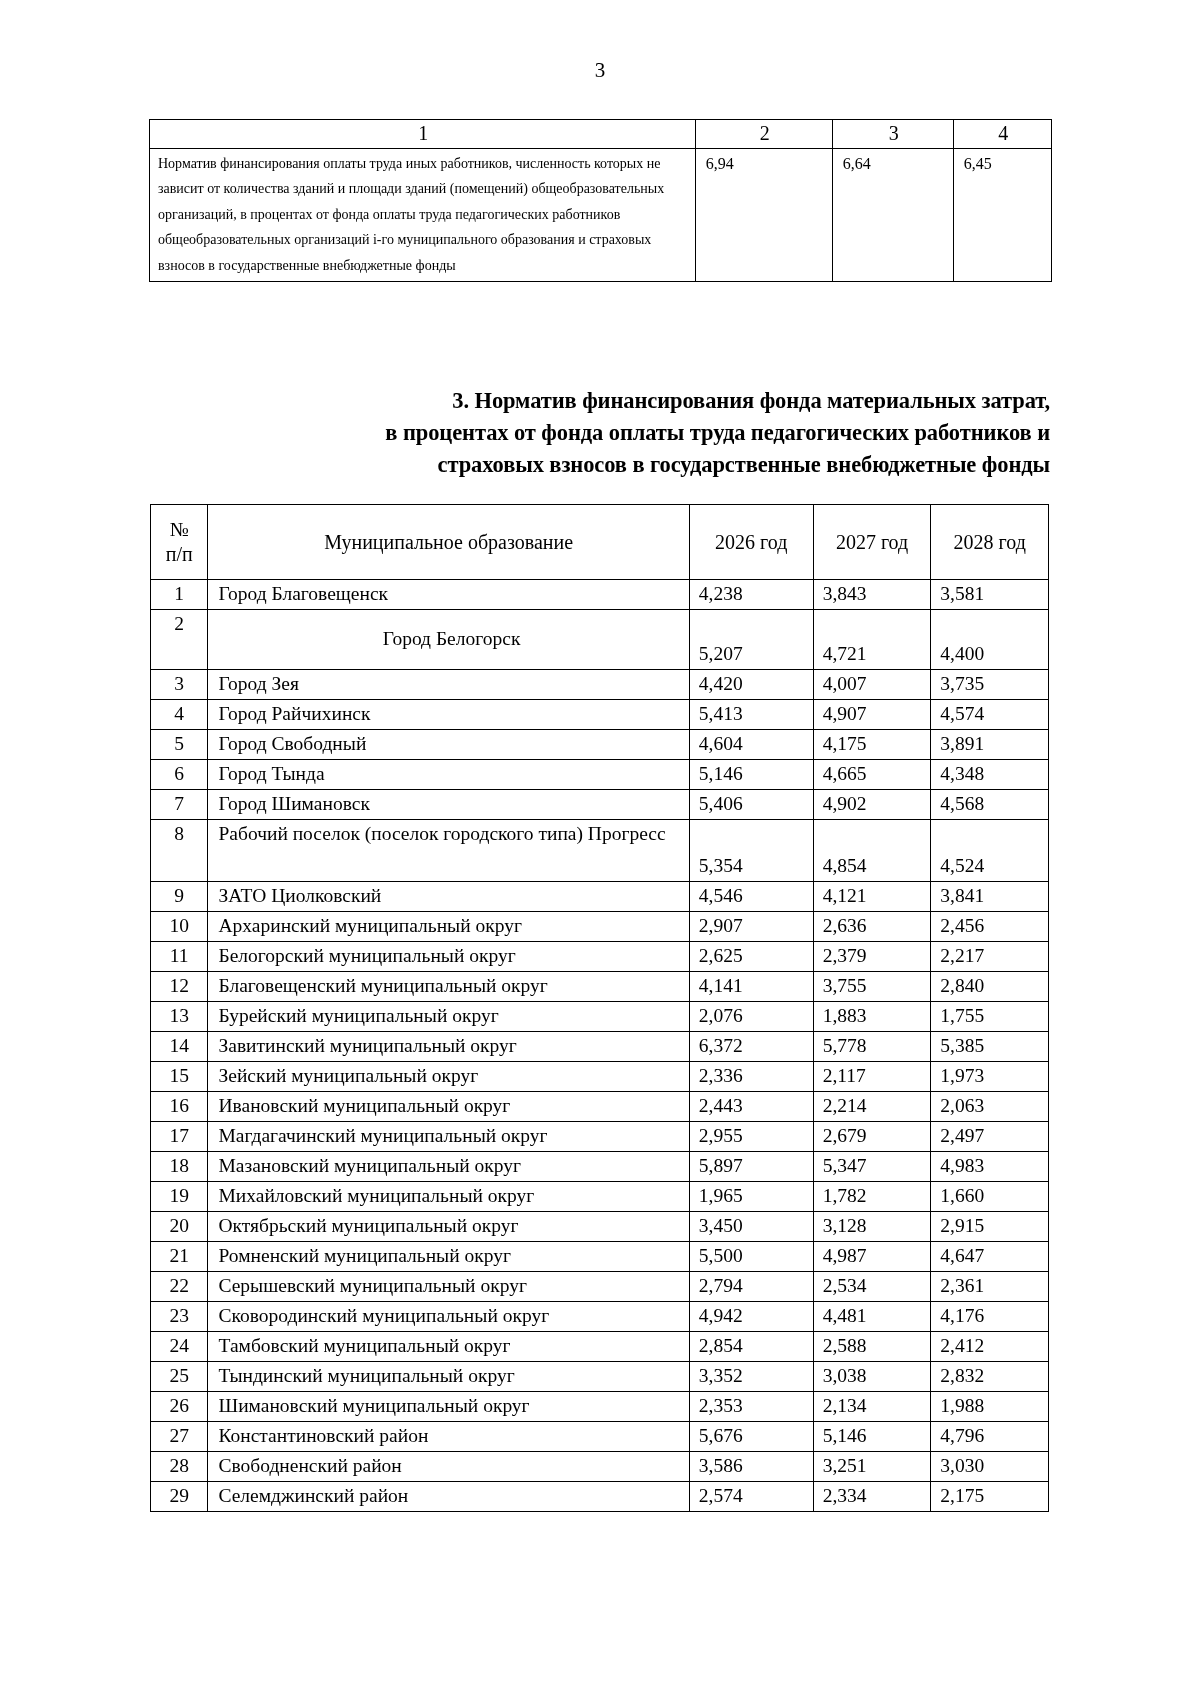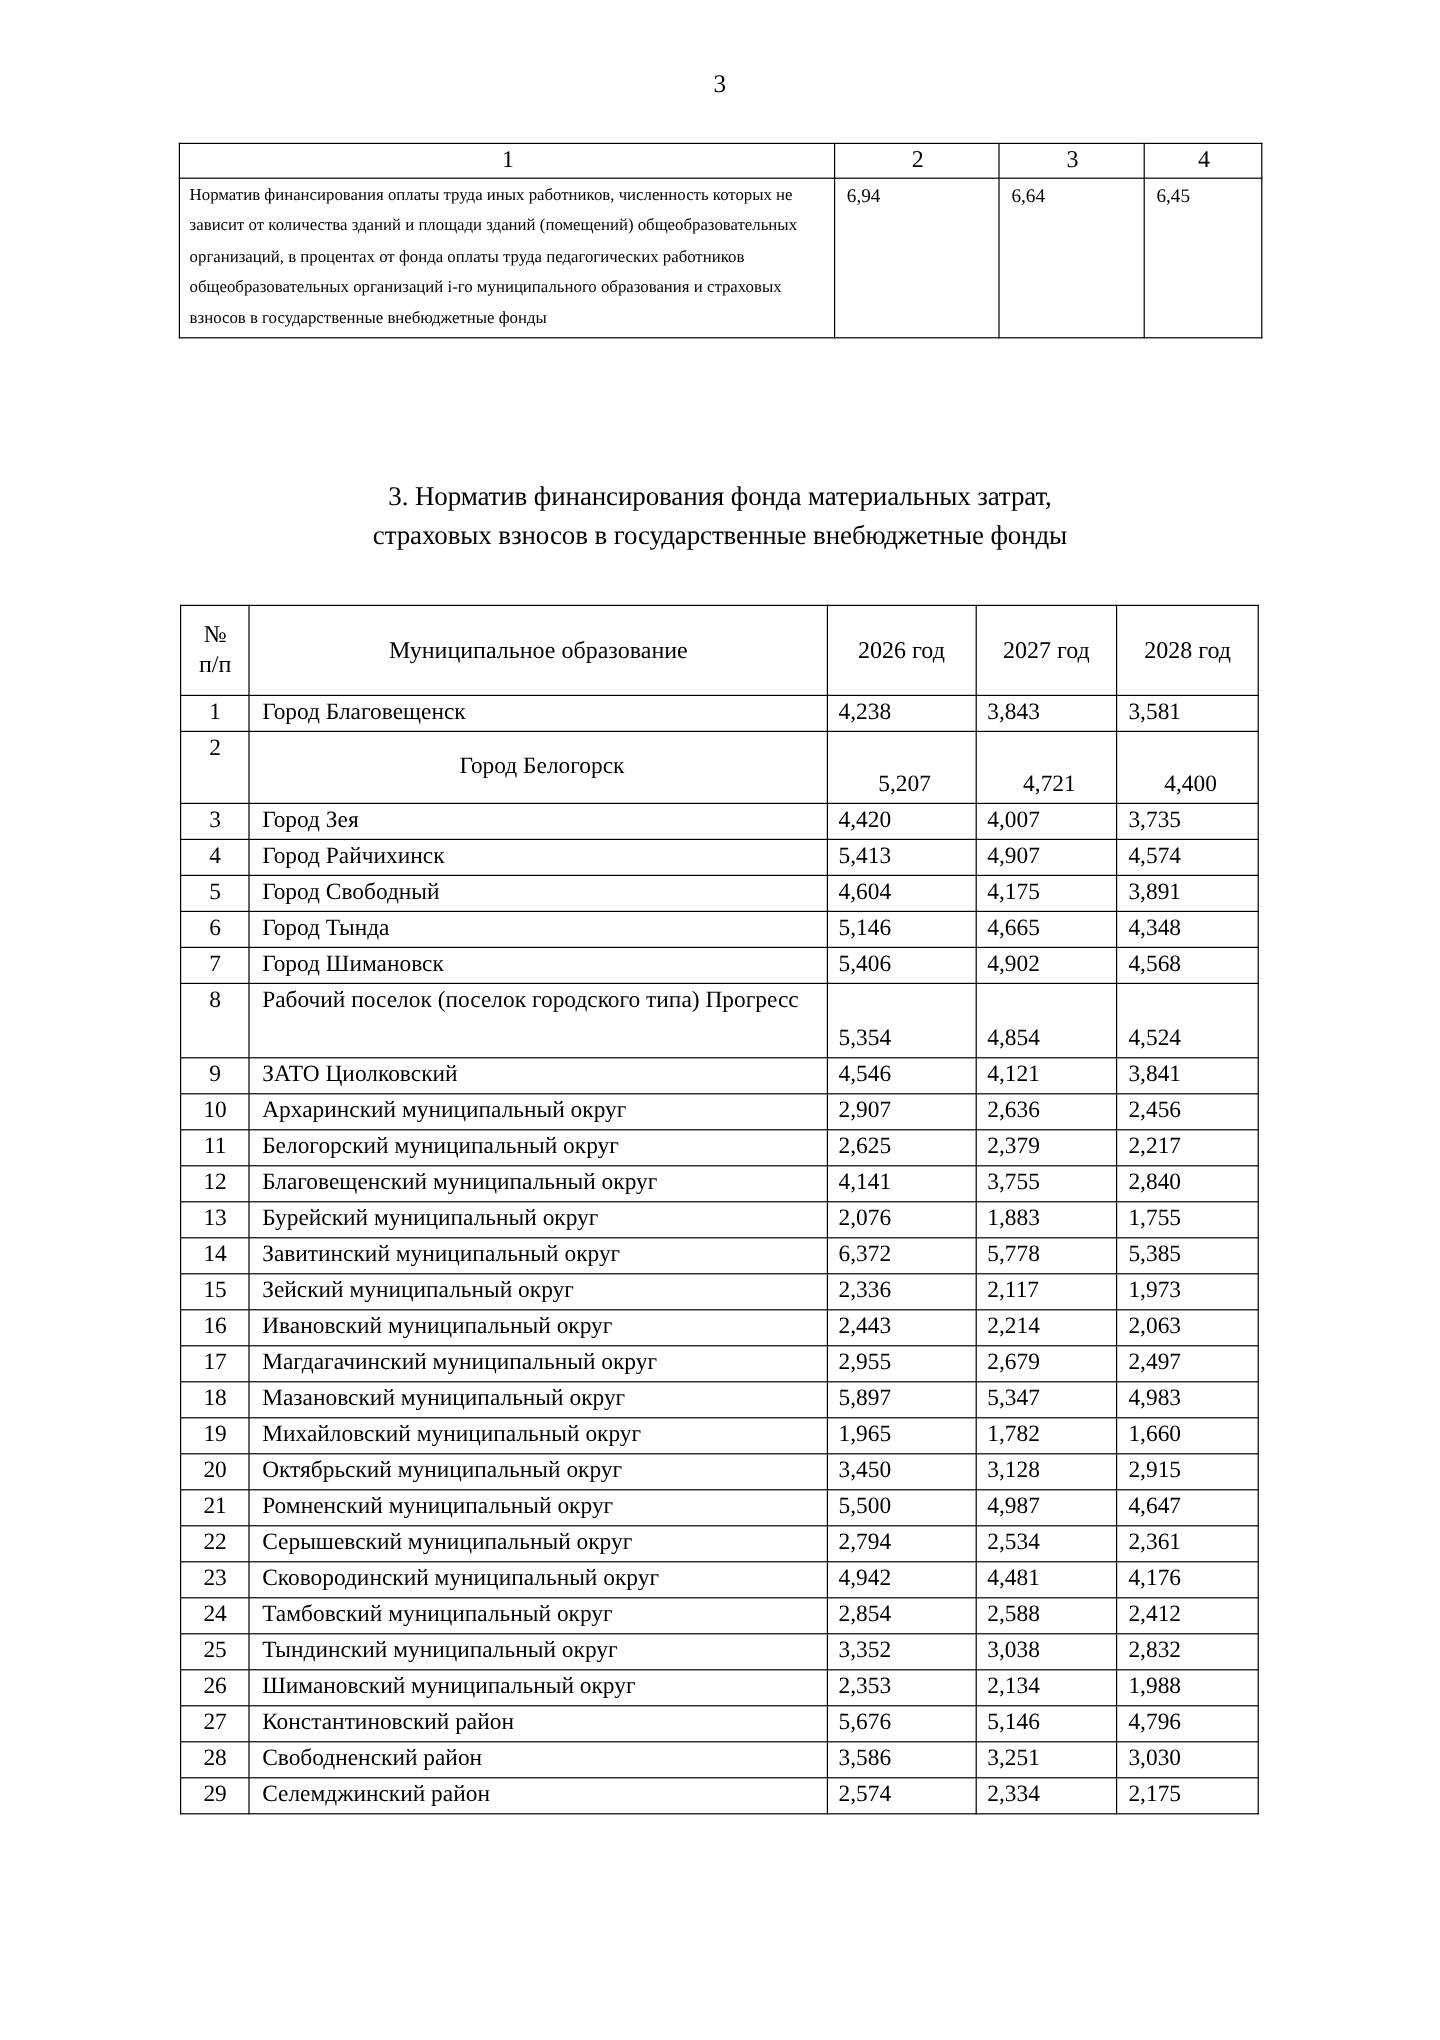--- a/index.html
+++ b/index.html
@@ -64,25 +64,25 @@
     padding-right: 14px;
   }
   .top-table td.val {
     font-size: 16px;
     padding-left: 10px;
   }
 
   
   .section-heading {
     position: absolute;
-    top: 398px;
+    top: 385px;
     left: 150px;
     width: 900px;
-    text-align: center;
-    font-weight: normal;
+    text-align: right;
+    font-weight: bold;
     font-size: 22.5px;
     line-height: 32px;
     letter-spacing: -0.1px;
   }
 
   
   .main-table-wrap {
     position: absolute;
     top: 504px;
     left: 150px;
@@ -126,21 +126,20 @@
   tr.tall td.c-no {
     vertical-align: top;
   }
   tr.tall td.c-name {
     vertical-align: middle;
     text-align: center;
   }
   tr.tall td.c-val {
     vertical-align: bottom;
     padding-bottom: 4px;
-    text-align: center;
   }
   tr.tall2 td {
     height: 56px;
   }
   tr.tall2 td.c-no { vertical-align: top; }
   tr.tall2 td.c-name { vertical-align: top; }
   tr.tall2 td.c-val {
     vertical-align: bottom;
     padding-bottom: 4px;
   }
@@ -172,20 +171,21 @@
           <td class="val">6,94</td>
           <td class="val">6,64</td>
           <td class="val">6,45</td>
         </tr>
       </tbody>
     </table>
   </div>
 
   <div class="section-heading">
     <div>3. Норматив финансирования фонда материальных затрат,</div>
+    <div>в процентах от фонда оплаты труда педагогических работников и</div>
     <div>страховых взносов в государственные внебюджетные фонды</div>
   </div>
 
   <div class="main-table-wrap">
     <table class="main">
       <colgroup>
         <col style="width:6.4%">
         <col style="width:53.6%">
         <col style="width:13.8%">
         <col style="width:13.1%">

